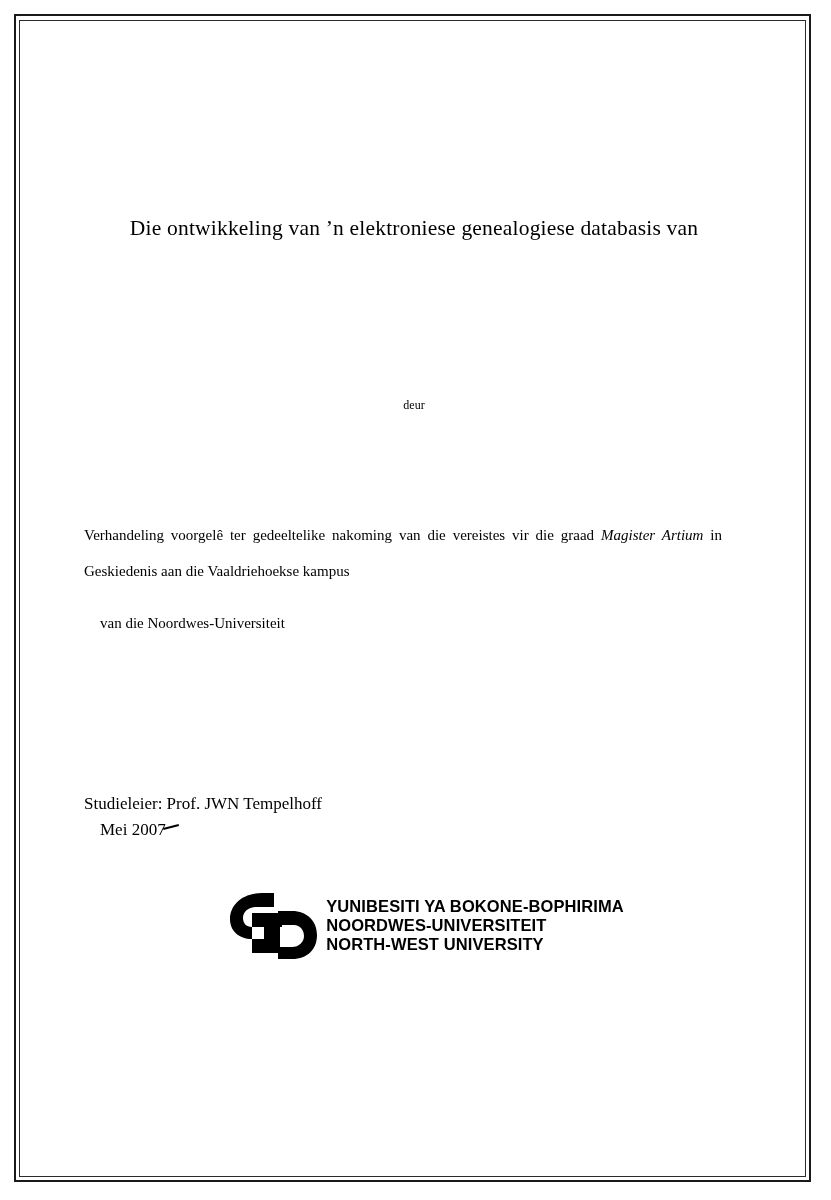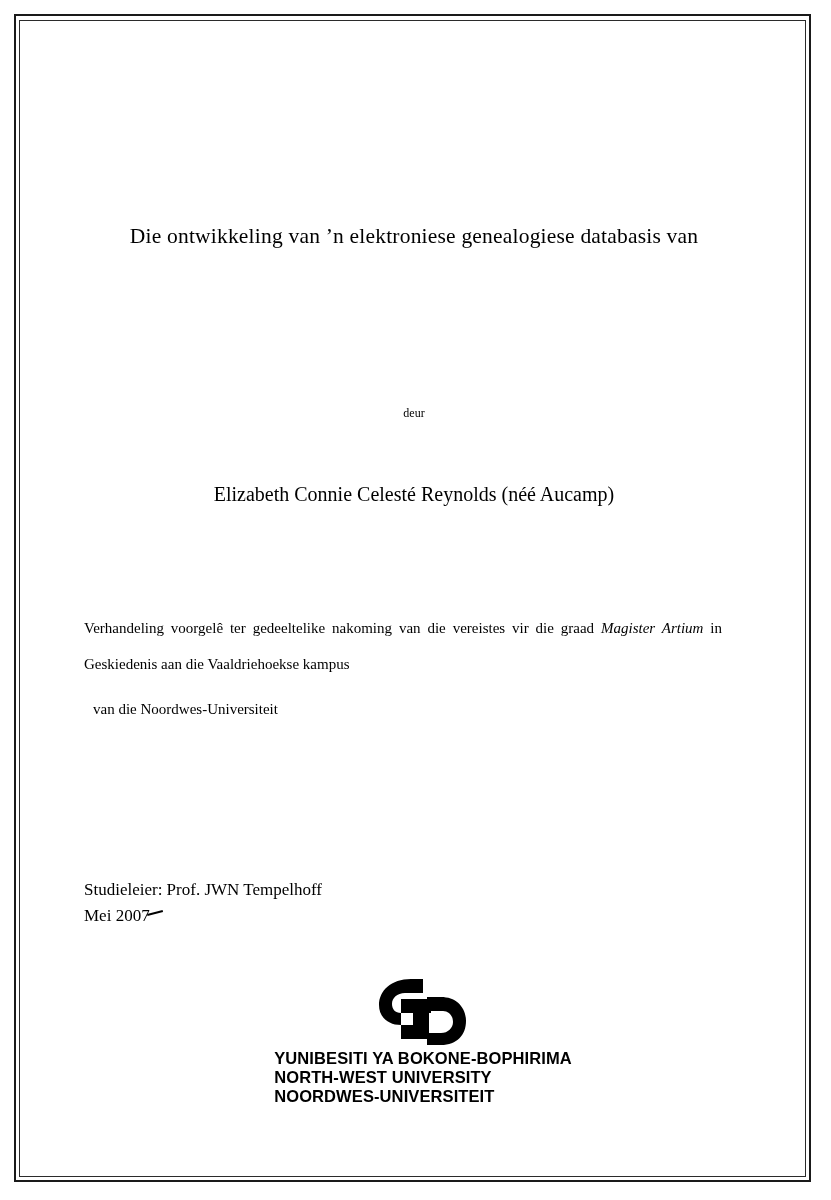--- a/index.html
+++ b/index.html
@@ -35,21 +35,21 @@
     left: 19px;
     top: 20px;
     width: 787px;
     height: 1157px;
     border: 1px solid #2b2b2b;
     box-sizing: border-box;
   }
   .content {
     position: absolute;
     left: 84px;
-    top: 76px;
+    top: 68px;
     width: 660px;
     height: 1080px;
   }
   .title {
     margin-top: 138px;
     text-align: center;
     font-size: 21.5px;
     line-height: 44px;
     letter-spacing: 0.2px;
   }
@@ -74,53 +74,53 @@
     width: 638px;
   }
   .abstract-p1 {
     text-align: justify;
     margin: 0;
   }
   .abstract-p1 .ital {
     font-style: italic;
   }
   .abstract-p2 {
-    margin: 9px;
+    margin: 16px;
     text-align: left;
   }
   .supervisor-block {
     margin-top: 150px;
     font-size: 17px;
     line-height: 26px;
   }
   .supervisor-line, .date-line {
     display: block;
     white-space: nowrap;
   }
   .date-line {
     position: relative;
     display: inline-block;
+    margin-left: 16px;
   }
   .date-strike {
     position: absolute;
     left: 63px;
     top: 9px;
     width: 16px;
     height: 1.6px;
     background: #000;
     transform: rotate(-14deg);
   }
   
   .logo-row {
     margin-top: 44px;
     display: flex;
     align-items: center;
     justify-content: center;
     padding-left: 18px;
-    flex-direction: column;
   }
   .logo-mark {
     width: 96px;
     height: 76px;
     margin-right: 8px;
     flex: none;
   }
   .logo-text {
     font-family: "Liberation Sans", sans-serif;
     font-size: 16.5px;
@@ -141,21 +141,20 @@
   <div class="scan-frame-inner"></div>
 
   <div class="content">
 
     <div class="title">
       <span class="title-line">Die ontwikkeling van ’n elektroniese genealogiese databasis van</span>
     </div>
 
     <div class="byline-label">deur</div>
 
-    <div class="author">Elizabeth Connie Celesté Reynolds (néé Aucamp)</div>
 
     <div class="abstract-block">
       <p class="abstract-p1"><span>Verhandeling voorgelê ter gedeeltelike nakoming van die vereistes vir die graad </span><span class="ital">Magister Artium</span><span> in Geskiedenis aan die Vaaldriehoekse kampus</span></p>
       <p class="abstract-p2">van die Noordwes-Universiteit</p>
     </div>
 
     <div class="supervisor-block">
       <span class="supervisor-line">Studieleier: Prof. JWN Tempelhoff</span>
       <span class="date-line">
         <span>Mei 2007</span>
@@ -169,19 +168,19 @@
 
           <path d="M40 6 C20 6 8 18 8 32 C8 44 17 52 30 52 L30 40 C24 40 21 36 21 31 C21 25 26 20 34 20 L52 20 L52 6 Z" fill="#000000"></path>
           <path d="M56 24 L56 38 L72 38 C78 38 82 43 82 49 C82 55 77 60 70 60 L56 60 L56 72 L70 72 C86 72 95 62 95 48 C95 34 85 24 70 24 Z" fill="#000000"></path>
           <rect x="30" y="26" width="30" height="14" fill="#000000"></rect>
           <rect x="42" y="40" width="16" height="26" fill="#000000"></rect>
           <path d="M30 52 L30 66 L46 66 L46 52 Z" fill="#000000"></path>
         </svg>
       </span>
       <span class="logo-text">
         <span>YUNIBESITI YA BOKONE-BOPHIRIMA</span>
+        <span>NOORDWES-UNIVERSITEIT</span>
         <span>NORTH-WEST UNIVERSITY</span>
-        <span>NOORDWES-UNIVERSITEIT</span>
       </span>
     </div>
 
   </div>
 </div>
 
 </body></html>

